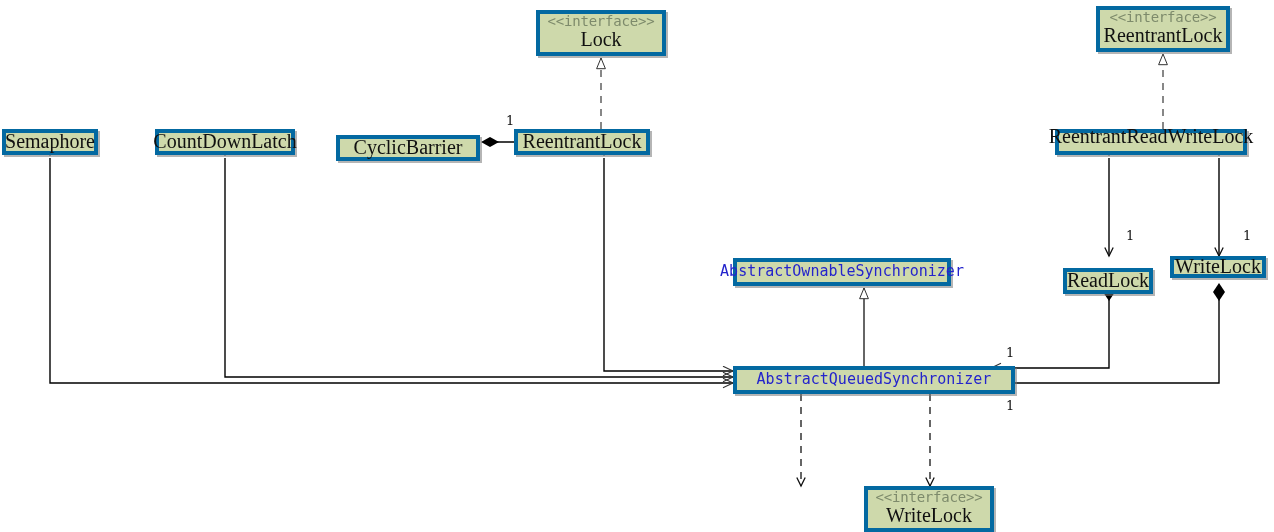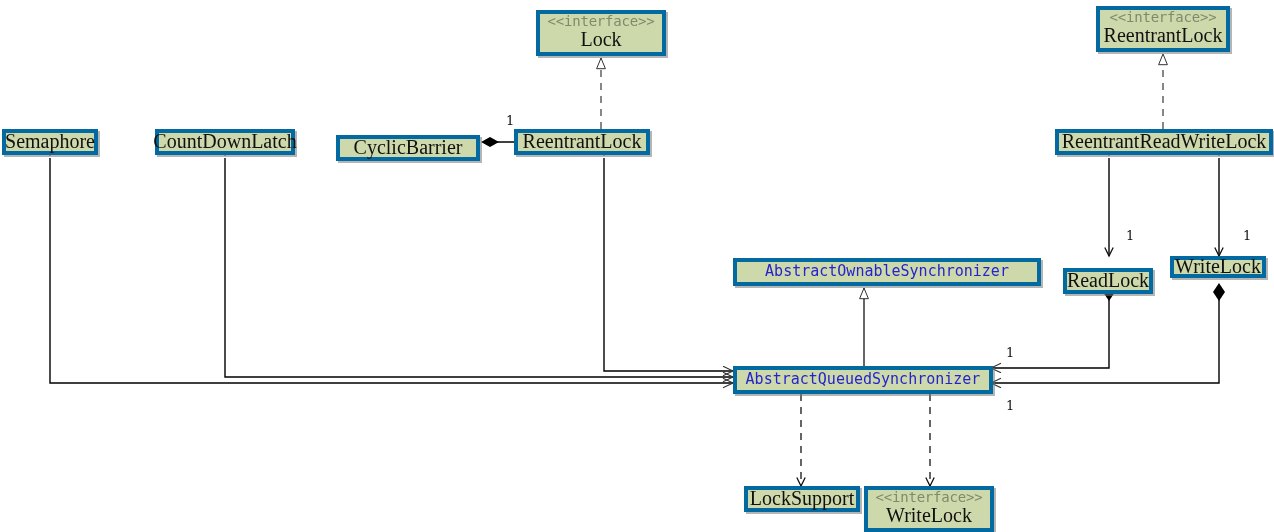--- a/index.html
+++ b/index.html
@@ -165,43 +165,40 @@
   </div>
 
   <div class="node serif" id="node-cyclicbarrier" style="left:336px; top:135px; width:144px; height:26px;">
     <span class="cname">CyclicBarrier</span>
   </div>
 
   <div class="node serif" id="node-reentrantlock" style="left:514px; top:129px; width:136px; height:26px;">
     <span class="cname">ReentrantLock</span>
   </div>
 
-  <div class="node serif" id="node-reentrantreadwritelock" style="left:1055px; top:129px; width:218px; height:26px;">
+  <div class="node serif" id="node-reentrantreadwritelock" style="left:1055px; top:129px; width:192px; height:26px;justify-content:flex-end;">
     <span class="cname">ReentrantReadWriteLock</span>
   </div>
 
-  <div class="node abstract" id="node-aos" style="left:733px; top:258px; width:308px; height:28px;">
+  <div class="node abstract" id="node-aos" style="left:733px; top:258px; width:218px; height:28px;">
     <span class="cname">AbstractOwnableSynchronizer</span>
   </div>
 
   <div class="node serif" id="node-readlock" style="left:1063px; top:268px; width:90px; height:26px;">
     <span class="cname">ReadLock</span>
   </div>
 
   <div class="node serif" id="node-writelock" style="left:1170px; top:256px; width:96px; height:22px;">
     <span class="cname">WriteLock</span>
   </div>
 
-  <div class="node abstract" id="node-aqs" style="left:733px; top:366px; width:260px; height:28px;">
+  <div class="node abstract" id="node-aqs" style="left:733px; top:366px; width:282px; height:28px;">
     <span class="cname">AbstractQueuedSynchronizer</span>
   </div>
 
-  <div class="node serif" id="node-locksupport" style="left:744px; top:486px; width:116px; height:26px;">
-    <span class="cname">LockSupport</span>
-  </div>
 
   <div class="node serif" id="node-condition" style="left:864px; top:486px; width:130px; height:46px;">
     <span class="stereo">&lt;&lt;interface&gt;&gt;</span>
     <span class="cname">WriteLock</span>
   </div>
 
   <div class="mult" style="left:506px; top:113px;">1</div>
   <div class="mult" style="left:1126px; top:228px;">1</div>
   <div class="mult" style="left:1243px; top:228px;">1</div>
   <div class="mult" style="left:1006px; top:345px;">1</div>

